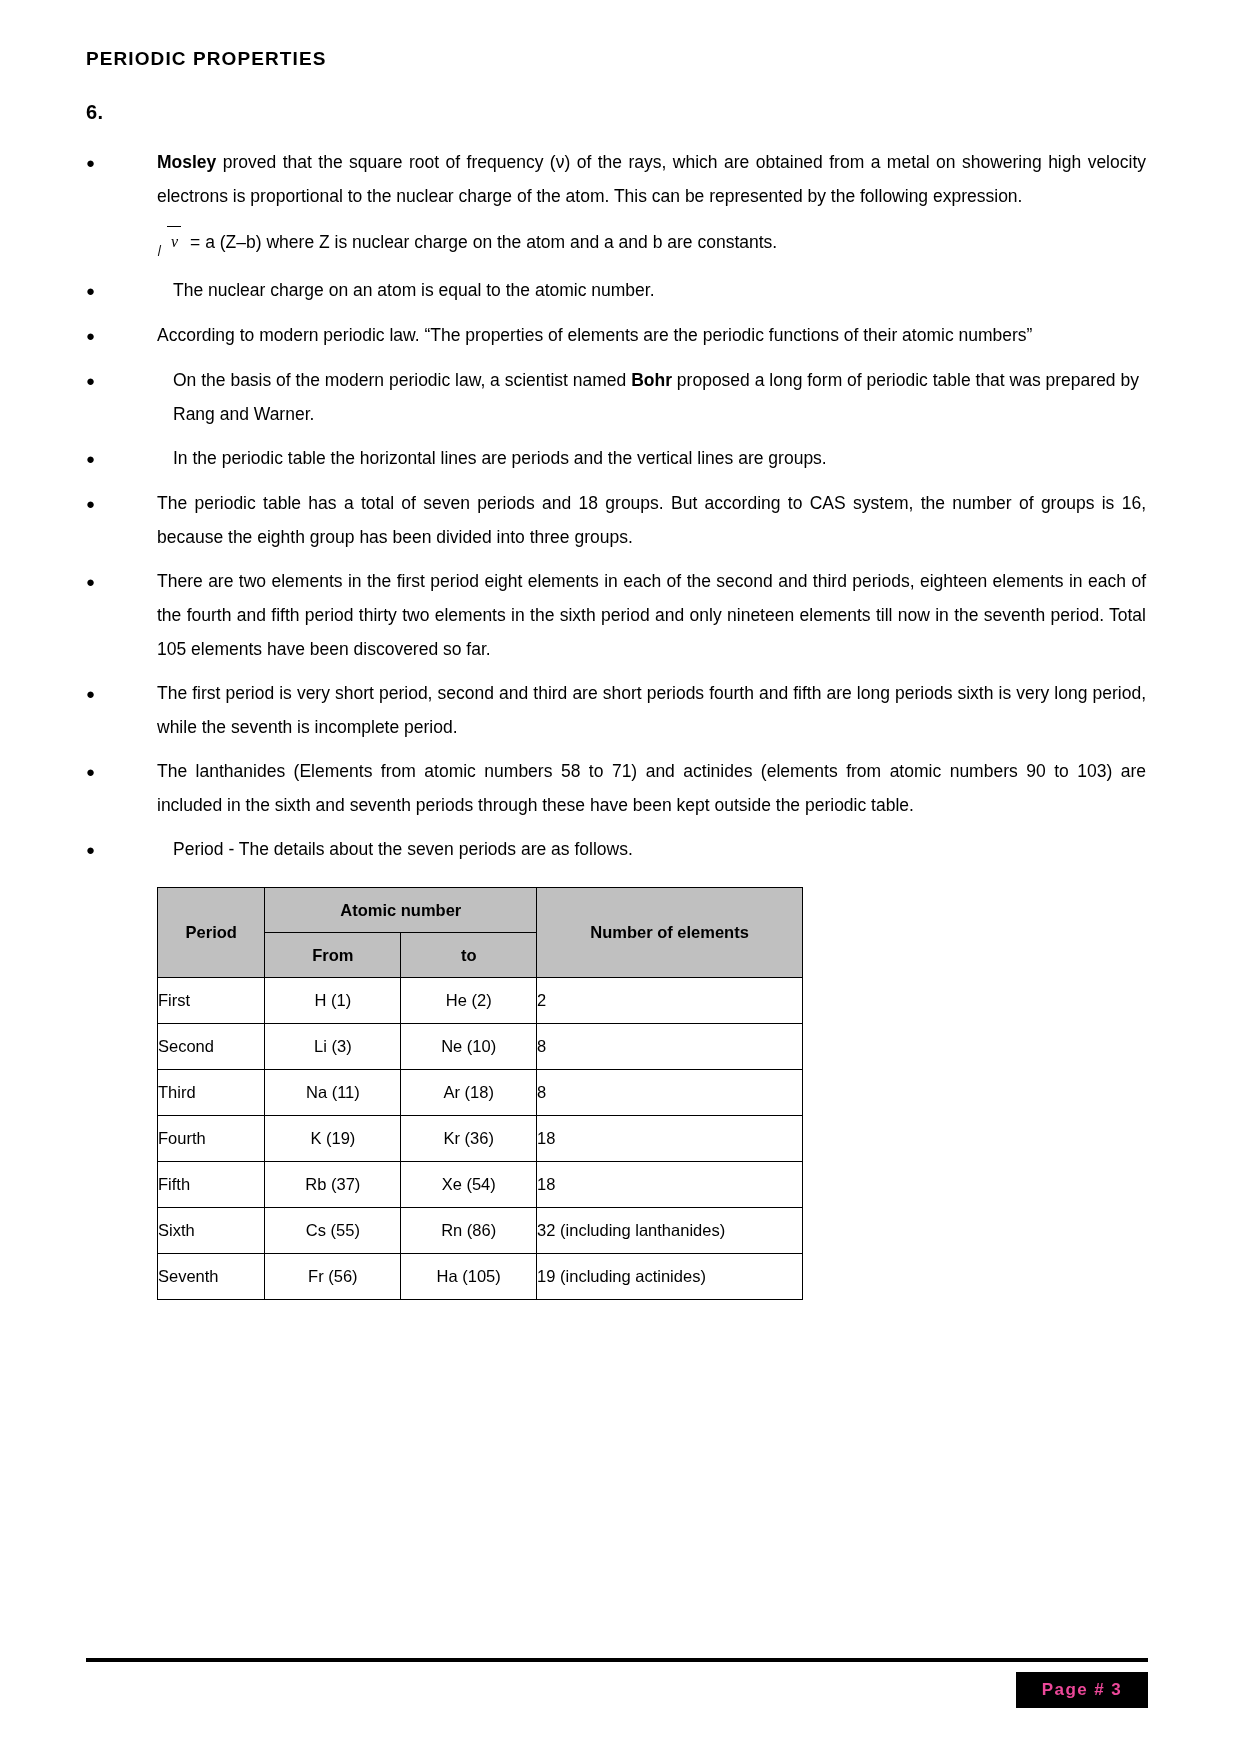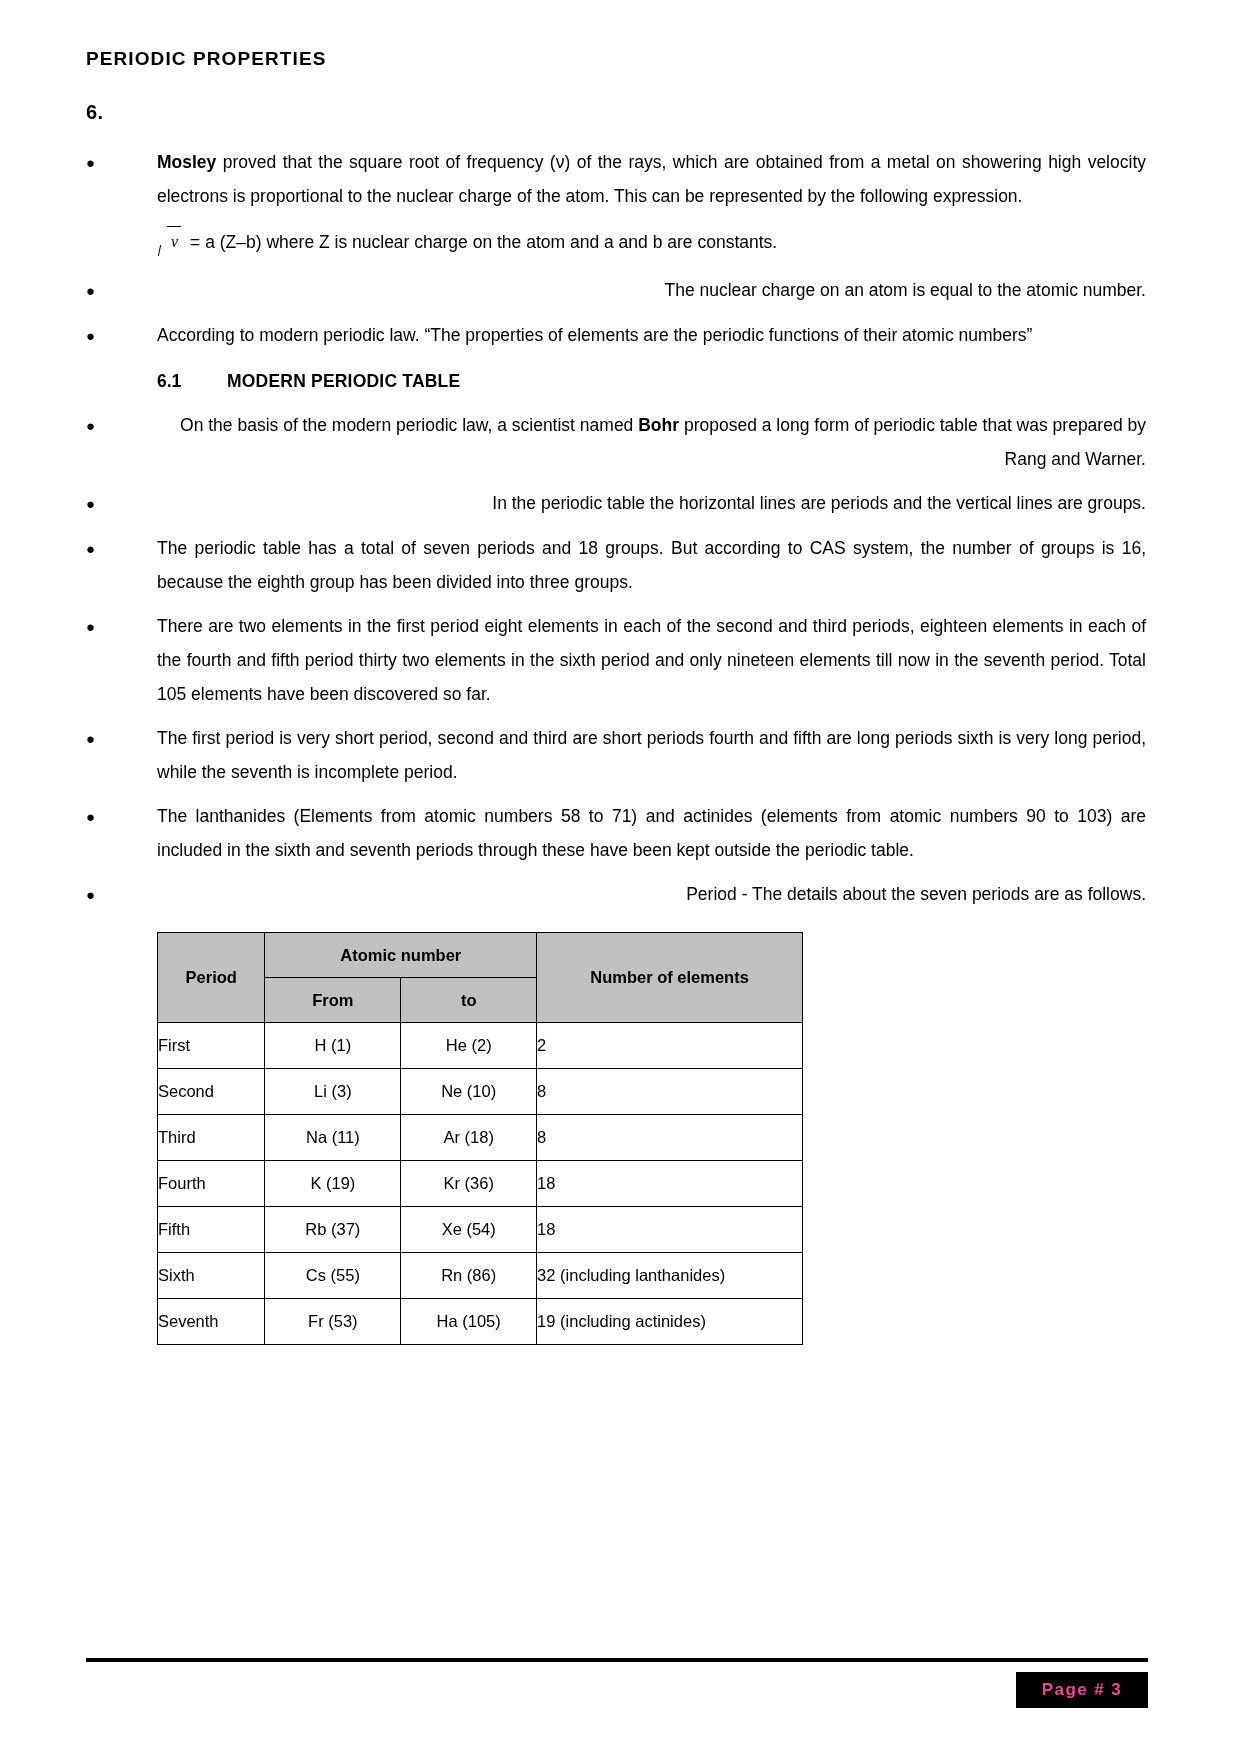--- a/index.html
+++ b/index.html
@@ -33,21 +33,21 @@
     font-size:15px; line-height:34px; padding-top:1px;
   }
   .bullet-mark span { font-size:15px; }
   .bullet-text {
     flex:1 1 auto;
     font-size:17.5px;
     line-height:34px;
     text-align:justify;
     text-justify:inter-word;
   }
-  .bullet-text.nojust { text-align:right; }
+  .bullet-text.nojust { text-align:left;margin-left:16px; }
   .bullet-text b { font-weight:bold; }
 
   
   .formula-row { display:flex; align-items:flex-start; margin:12px 0 14px 0; }
   .formula-gap { width:71px; flex:0 0 71px; }
   .formula-body { font-size:17.5px; line-height:34px; display:flex; align-items:center; }
   .sqrt {
     display:inline-block;
     position:relative;
     font-size:16px;
@@ -143,25 +143,20 @@
     <div class="bullet-row">
       <div class="bullet-mark"><span>●</span></div>
       <div class="bullet-text nojust">The nuclear charge on an atom is equal to the atomic number.</div>
     </div>
 
     <div class="bullet-row">
       <div class="bullet-mark"><span>●</span></div>
       <div class="bullet-text">According to modern periodic law. “The properties of elements are the periodic functions of their atomic numbers”</div>
     </div>
 
-    <div class="subsec">
-      <div class="subsec-gap"></div>
-      <div class="subsec-num">6.1</div>
-      <div class="subsec-title">MODERN PERIODIC TABLE</div>
-    </div>
 
     <div class="bullet-row">
       <div class="bullet-mark"><span>●</span></div>
       <div class="bullet-text nojust"><span>On the basis of the modern periodic law, a scientist named </span><b>Bohr</b><span> proposed a long form of periodic table that was prepared by Rang and Warner.</span></div>
     </div>
 
     <div class="bullet-row">
       <div class="bullet-mark"><span>●</span></div>
       <div class="bullet-text nojust">In the periodic table the horizontal lines are periods and the vertical lines are groups.</div>
     </div>
@@ -236,21 +231,21 @@
             <td class="c-num">18</td>
           </tr>
           <tr>
             <td class="c-period">Sixth</td>
             <td class="c-from">Cs (55)</td>
             <td class="c-to">Rn (86)</td>
             <td class="c-num">32 (including lanthanides)</td>
           </tr>
           <tr>
             <td class="c-period">Seventh</td>
-            <td class="c-from">Fr (53)</td>
+            <td class="c-from">Fr (56)</td>
             <td class="c-to">Ha (105)</td>
             <td class="c-num">19 (including actinides)</td>
           </tr>
         </tbody>
       </table>
     </div>
 
   </div>
 
   <div class="footer-rule"></div>

